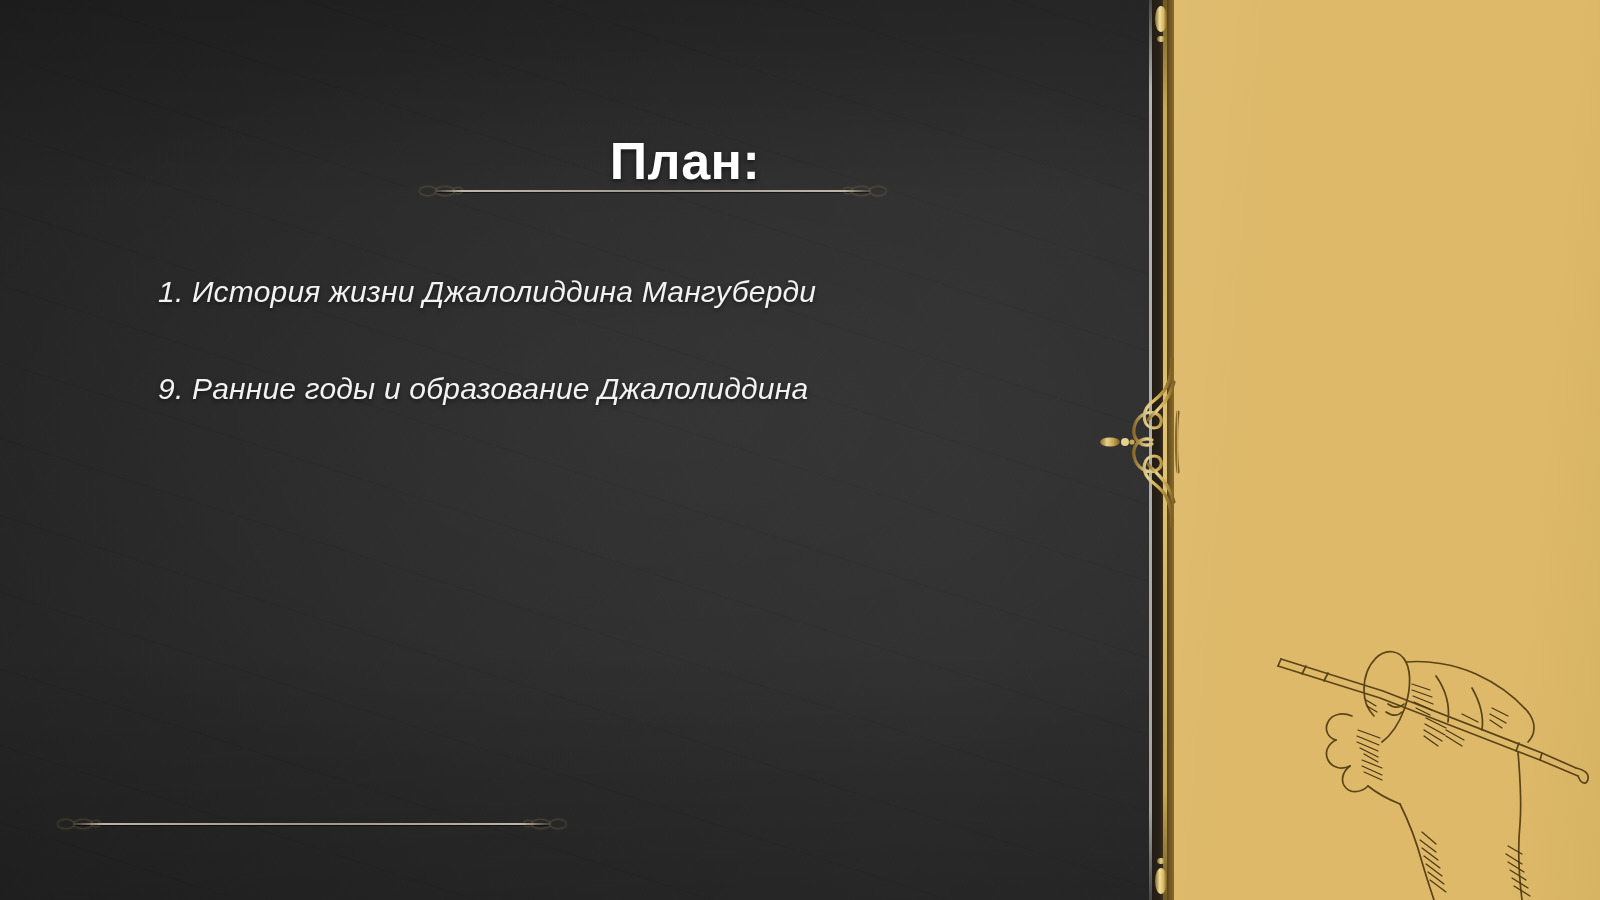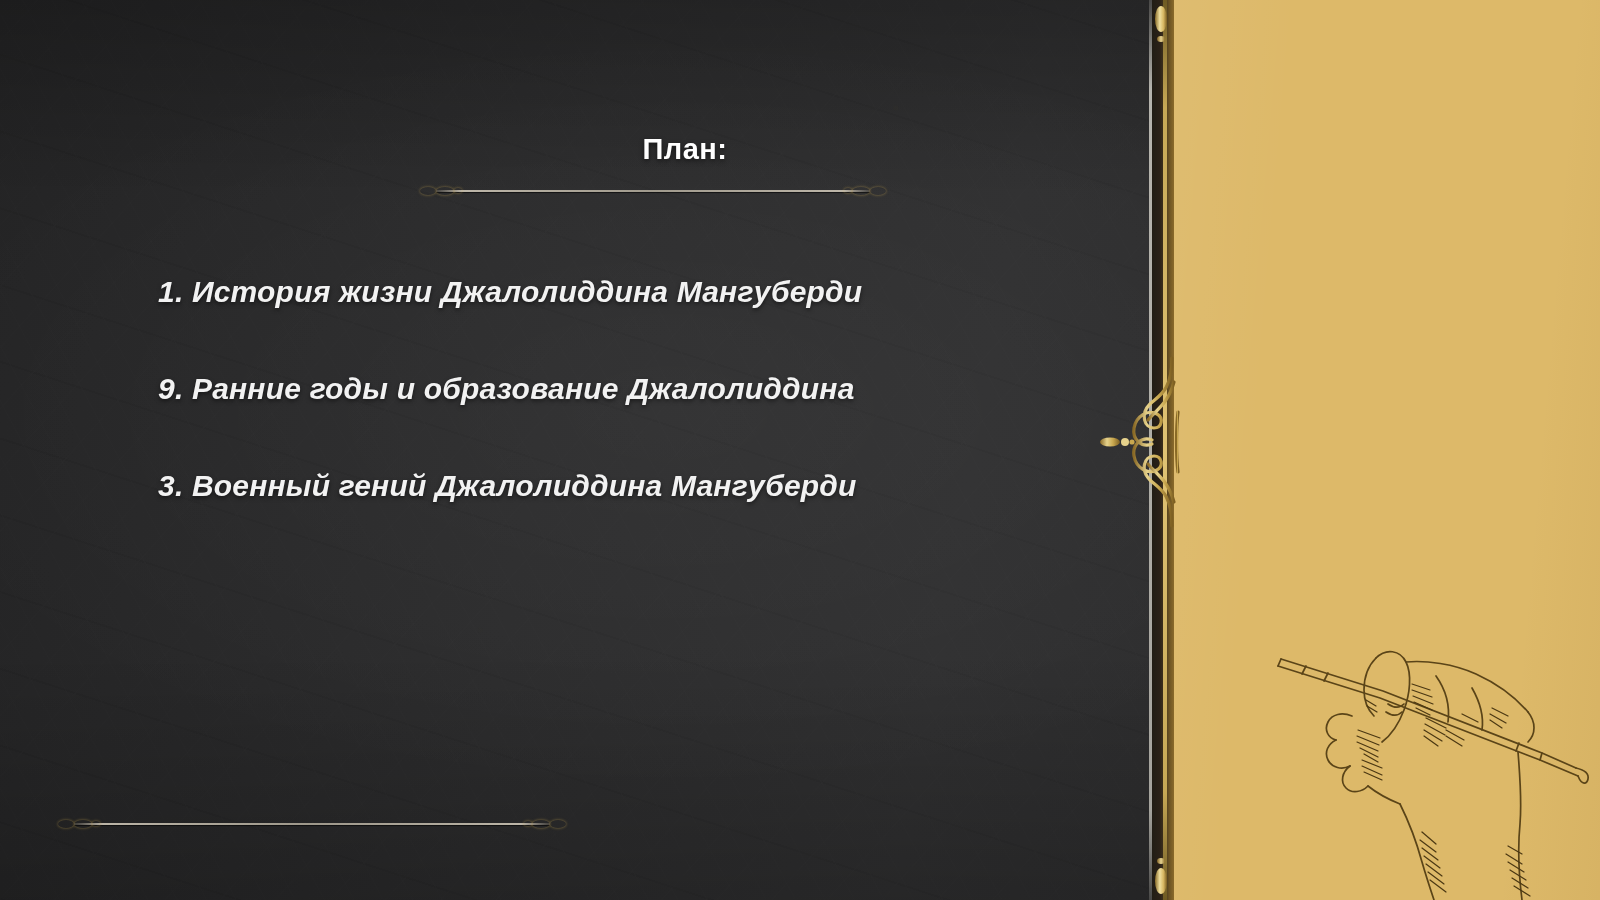--- a/index.html
+++ b/index.html
@@ -65,21 +65,21 @@
   }
 
   
   .title {
     position: absolute;
     left: 420px;
     top: 134px;
     width: 530px;
     text-align: center;
     color: #ffffff;
-    font-size: 29px;
+    font-size: 52px;
     font-weight: bold;
     letter-spacing: .5px;
     line-height: 1.05;
     text-shadow: 0 2px 5px rgba(0,0,0,.55);
   }
 
   
   .rule {
     position: absolute;
     height: 14px;
@@ -123,21 +123,21 @@
 
   #rule-title  { left: 418px; top: 184px; width: 470px; }
   #rule-bottom { left: 56px;  top: 817px; width: 512px; }
 
   
   .agenda { position: absolute; left: 158px; top: 275px; width: 900px; }
   .agenda-item {
     color: #f2f2f2;
     font-size: 30px;
     font-style: italic;
-    font-weight: 700;
+    font-weight: 400;
     letter-spacing: .2px;
     line-height: 1.1;
     height: 97px;
     white-space: nowrap;
     text-shadow: 0 2px 4px rgba(0,0,0,.5);
   }
 
   
   .panel {
     position: absolute;
@@ -247,21 +247,20 @@
     <div class="cap right">
       <span class="bead b1"></span>
         <span class="bead b2"></span>
         <span class="bead b3"></span>
     </div>
   </div>
 
   <div class="agenda">
     <div class="agenda-item">1. История жизни Джалолиддина Мангуберди</div>
     <div class="agenda-item">9. Ранние годы и образование Джалолиддина</div>
-    <div class="agenda-item">3. Военный гений Джалолиддина Мангуберди</div>
   </div>
 
   <div class="rule" id="rule-bottom">
     <div class="bar"></div>
     <div class="cap left">
       <span class="bead b1"></span>
         <span class="bead b2"></span>
         <span class="bead b3"></span>
     </div>
     <div class="cap right">

